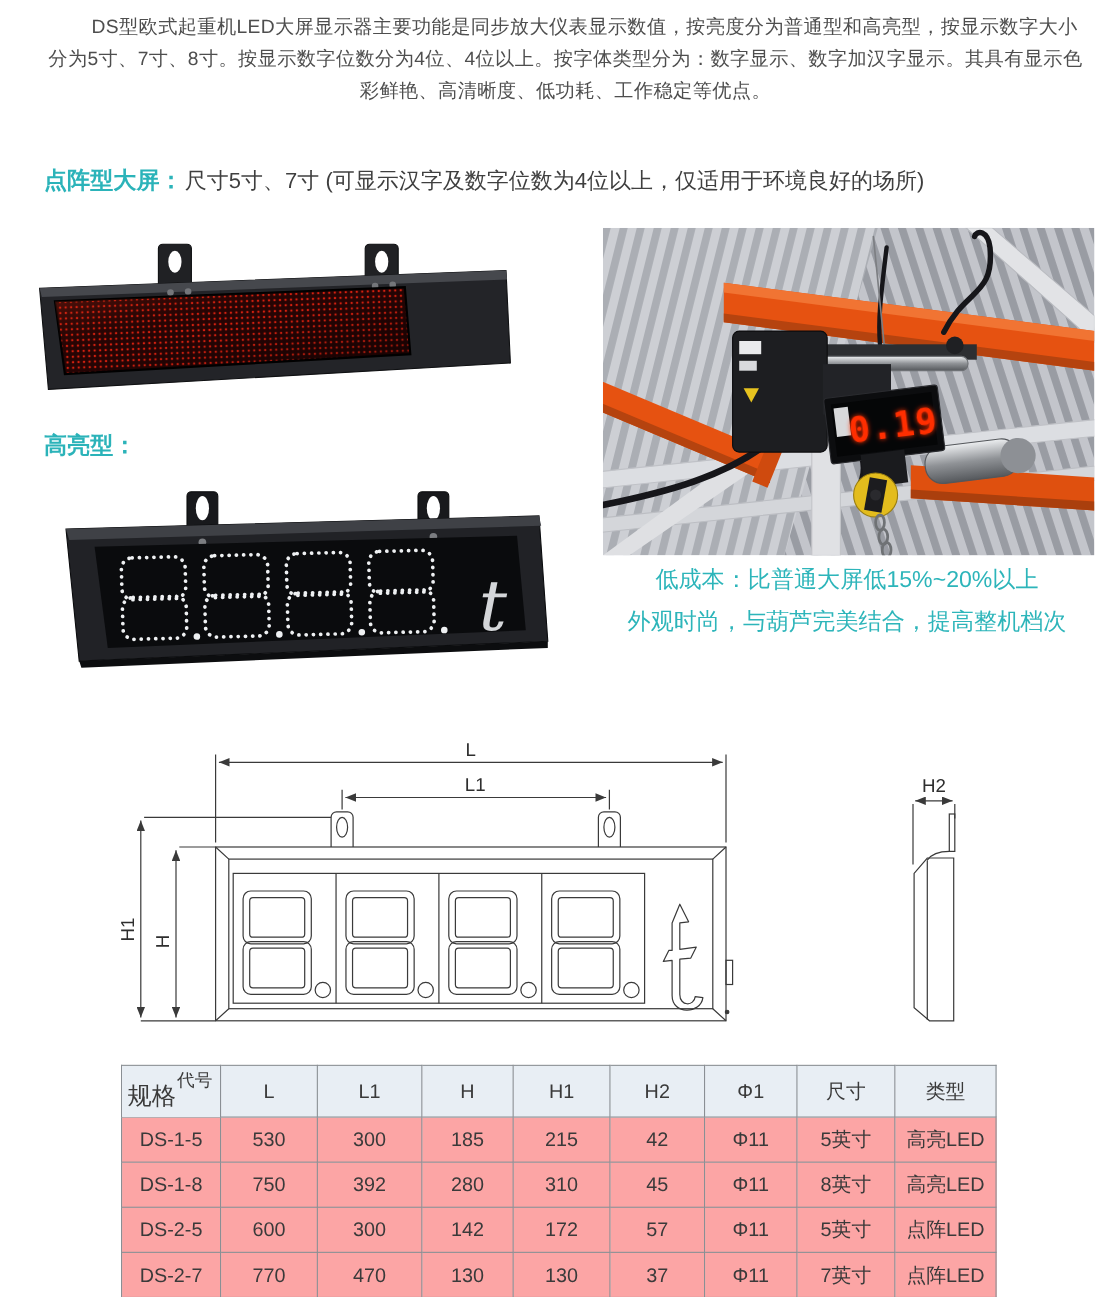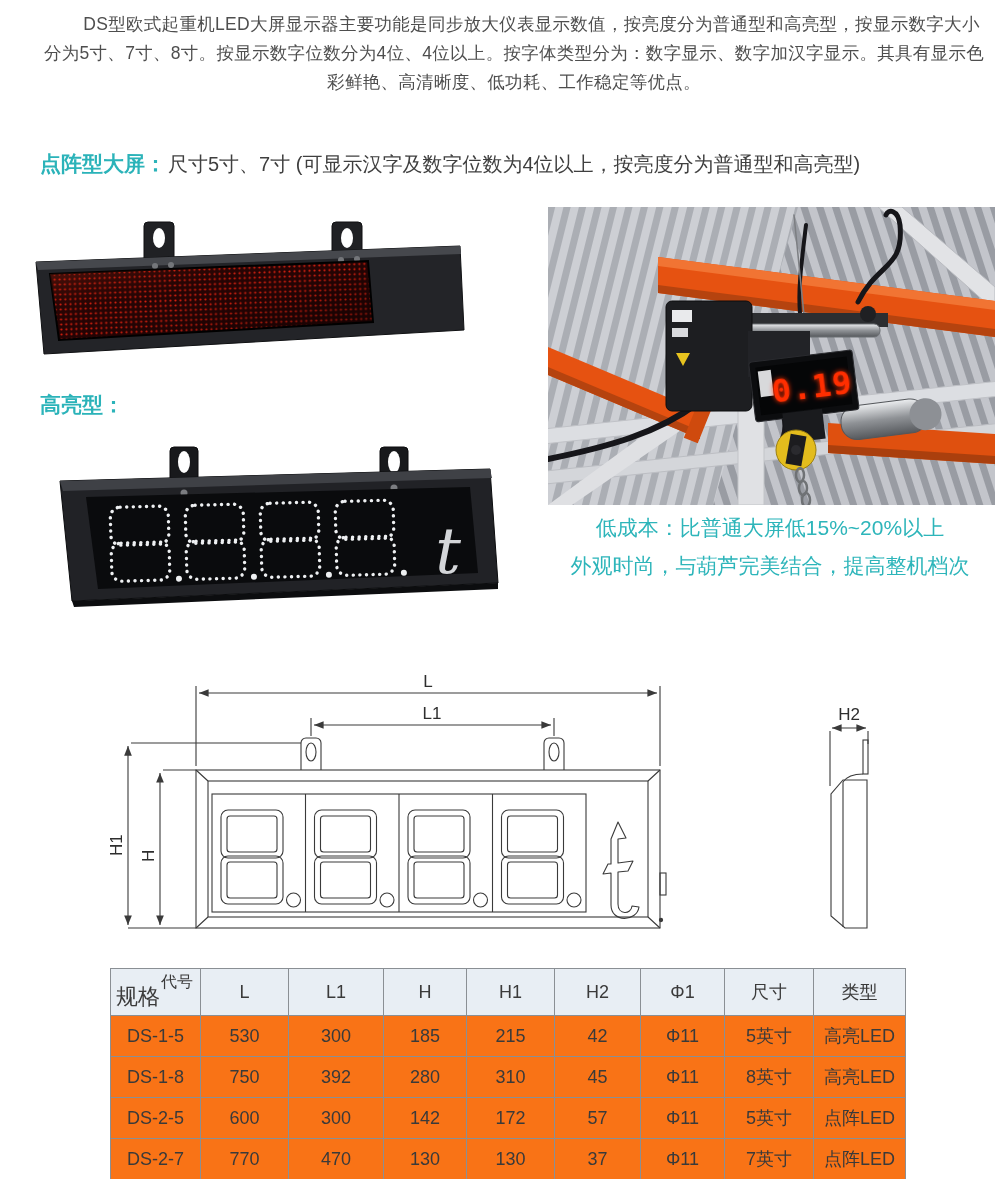--- a/index.html
+++ b/index.html
@@ -27,41 +27,41 @@
   }
   
   .photo{left:548px;top:207px;width:447px;height:298px;overflow:hidden;}
   
   .spec-table-wrap{left:110px;top:968px;}
   table.spec{border-collapse:collapse;table-layout:fixed;}
   table.spec td,table.spec th{
     border:1px solid #8a8f94;font-weight:normal;
     text-align:center;vertical-align:middle;
     font-size:18px;color:#3a3a3a;padding:0;
-    background:#f97316;
+    background:#fca5a5;
   }
   table.spec thead td,table.spec thead th{background:#e8eef4;}
   table.spec thead tr{height:47px;padding-left:48px;}
   table.spec tbody tr{height:41px;}
   .corner-cell{position:relative;
     background-image:linear-gradient(to bottom right,
       rgba(0,0,0,0) calc(50% - 0.8px),#8a8f94 calc(50% - 0.8px),
       #8a8f94 calc(50% + 0.8px),rgba(0,0,0,0) calc(50% + 0.8px));
   }
   .corner-top{position:absolute;top:3px;right:7px;font-size:16px;color:#3a3a3a;}
   .corner-bottom{position:absolute;bottom:3px;left:5px;font-size:22px;color:#3a3a3a;}
 </style>
 </head>
 <body>
 
 <div class="abs intro">DS型欧式起重机LED大屏显示器主要功能是同步放大仪表显示数值，按亮度分为普通型和高亮型，按显示数字大小分为5寸、7寸、8寸。按显示数字位数分为4位、4位以上。按字体类型分为：数字显示、数字加汉字显示。其具有显示色彩鲜艳、高清晰度、低功耗、工作稳定等优点。</div>
 
 <div class="abs sec-head head1">
   <span class="sec-label">点阵型大屏：</span>
-  <span class="sec-desc">尺寸5寸、7寸 (可显示汉字及数字位数为4位以上，按亮度分为普通型和高亮型)</span>
+  <span class="sec-desc">尺寸5寸、7寸 (可显示汉字及数字位数为4位以上，仅适用于环境良好的场所)</span>
 </div>
 
 <svg class="abs" style="left:30px;top:218px;" width="440" height="150" viewBox="0 0 440 150">
   <defs>
     <pattern id="dotled" width="5" height="5" patternUnits="userSpaceOnUse" patternTransform="rotate(-2)">
       <rect width="5" height="5" fill="#260404"></rect>
       <circle cx="2.5" cy="2.5" r="1.1" fill="#d8200f"></circle>
     </pattern>
     <linearGradient id="panelShade" x1="0" y1="0" x2="1" y2="1">
       <stop offset="0" stop-color="rgba(255,70,35,0.28)"></stop>

